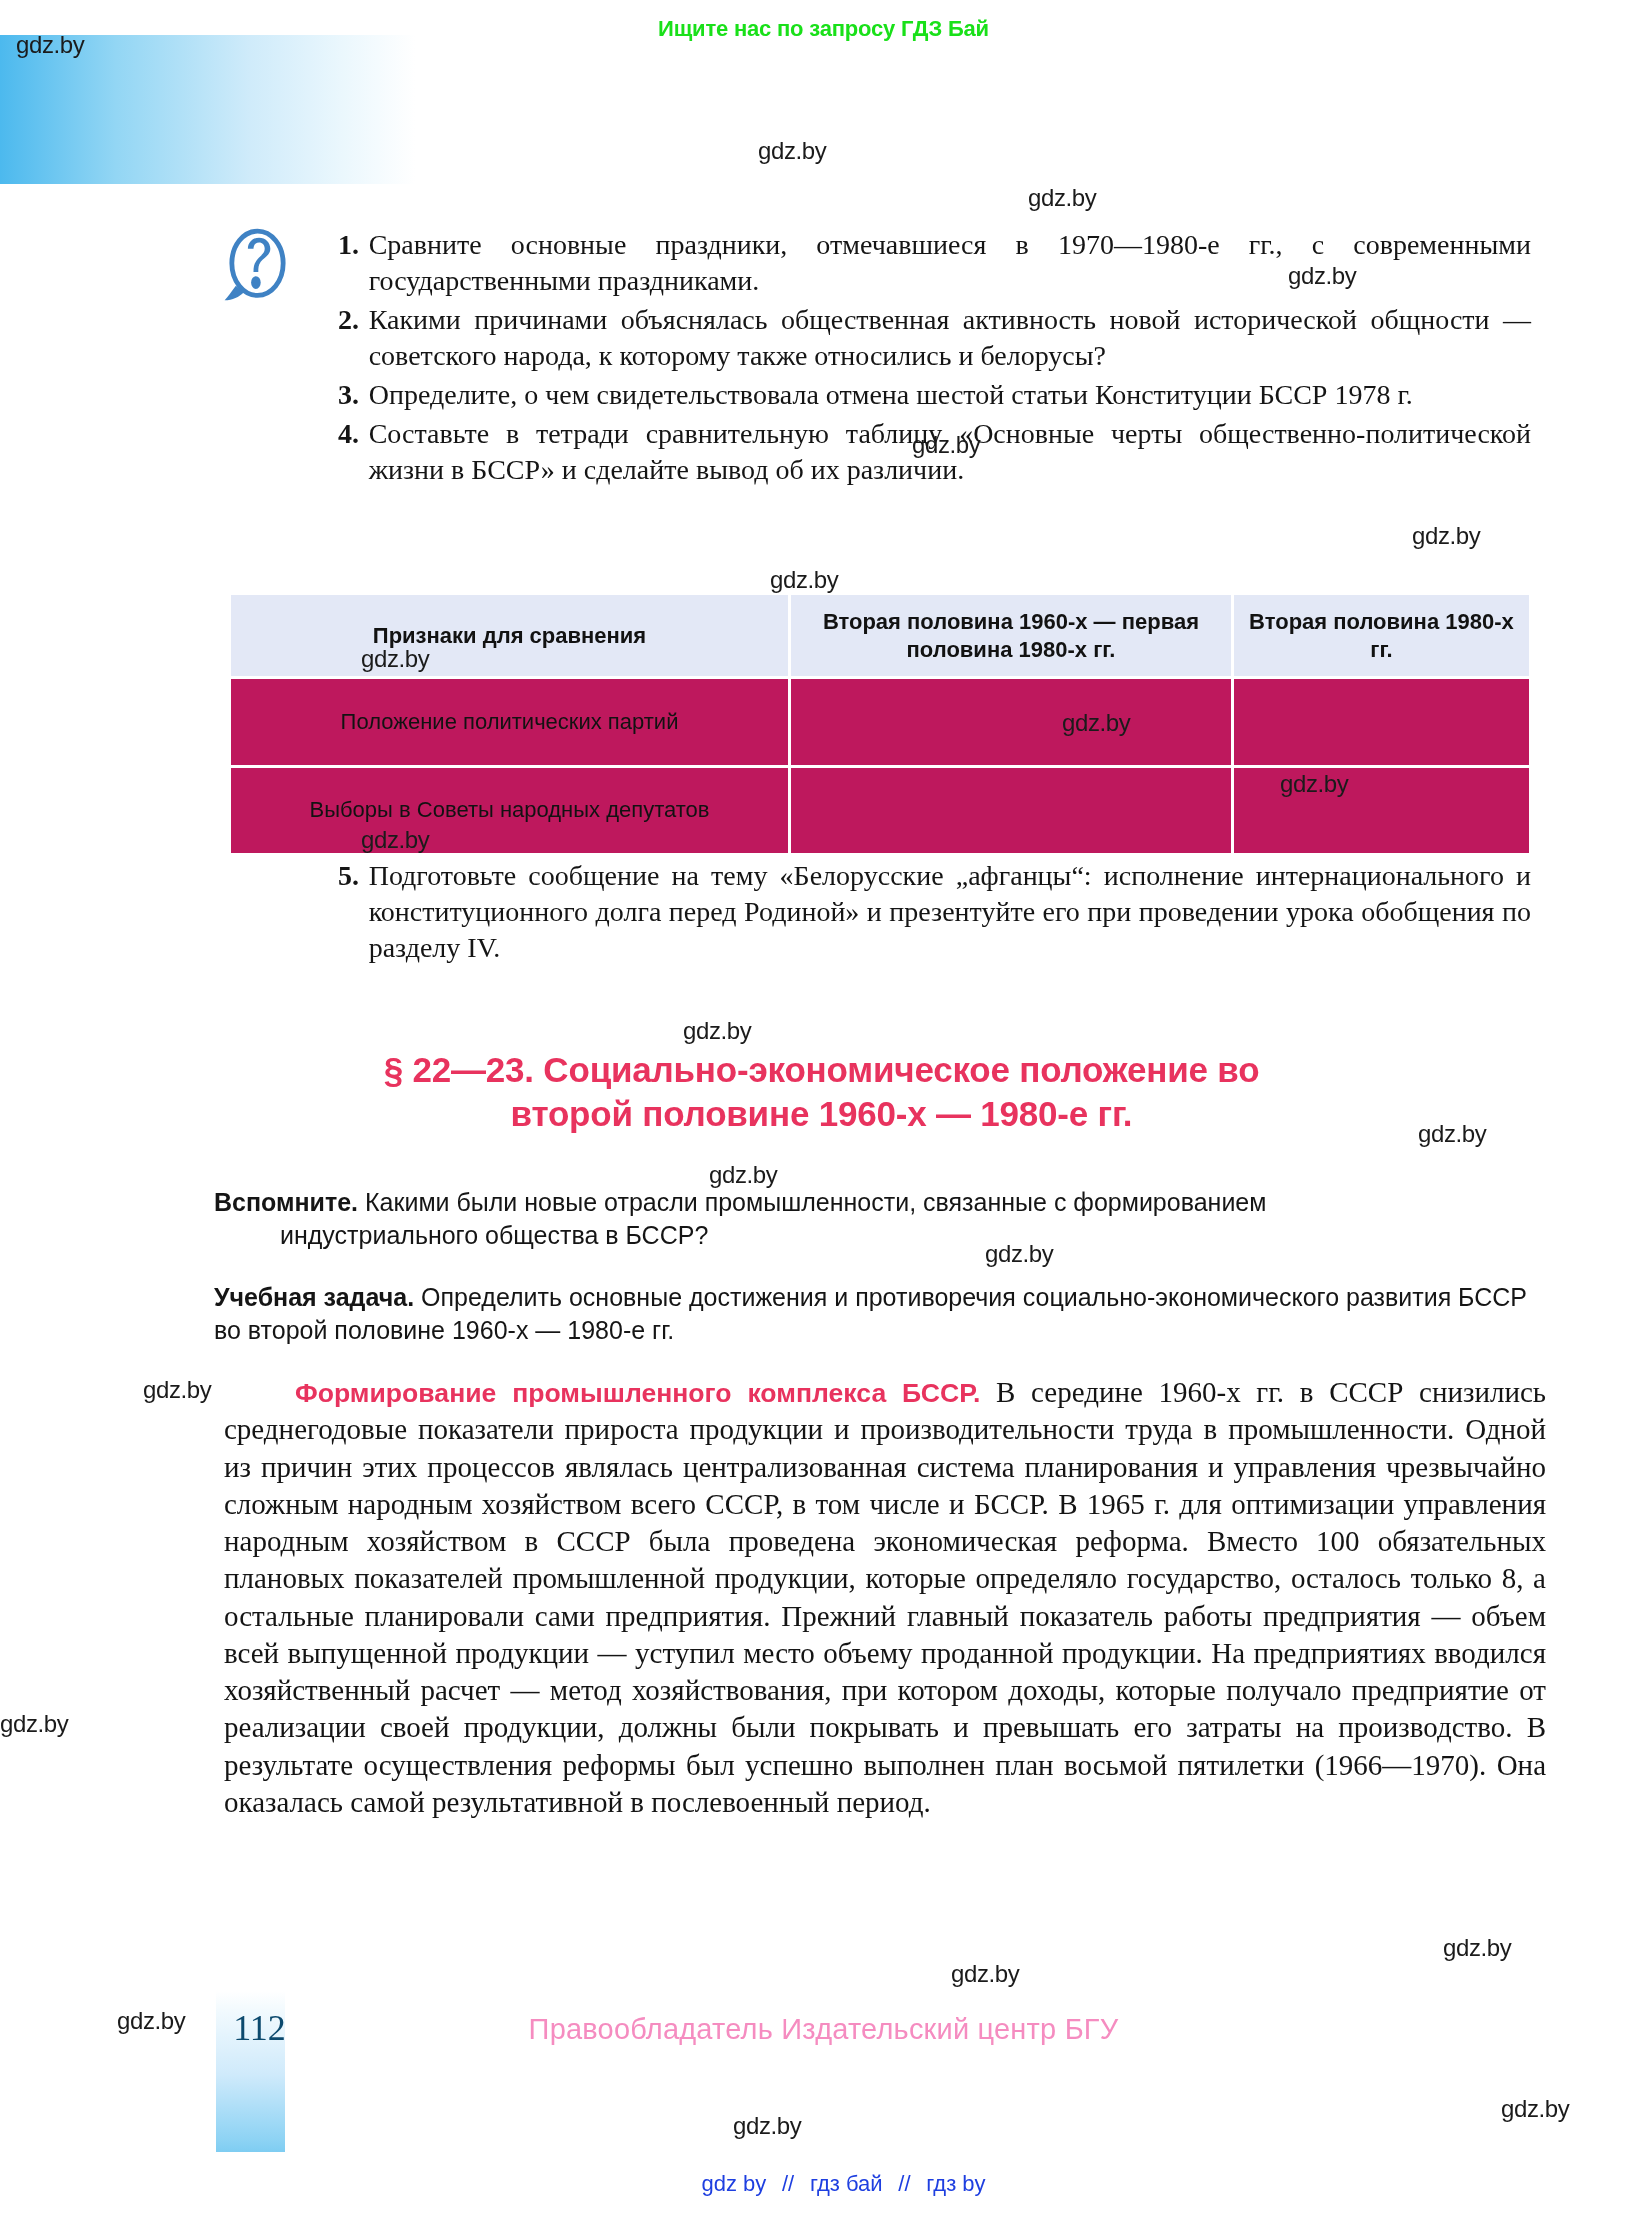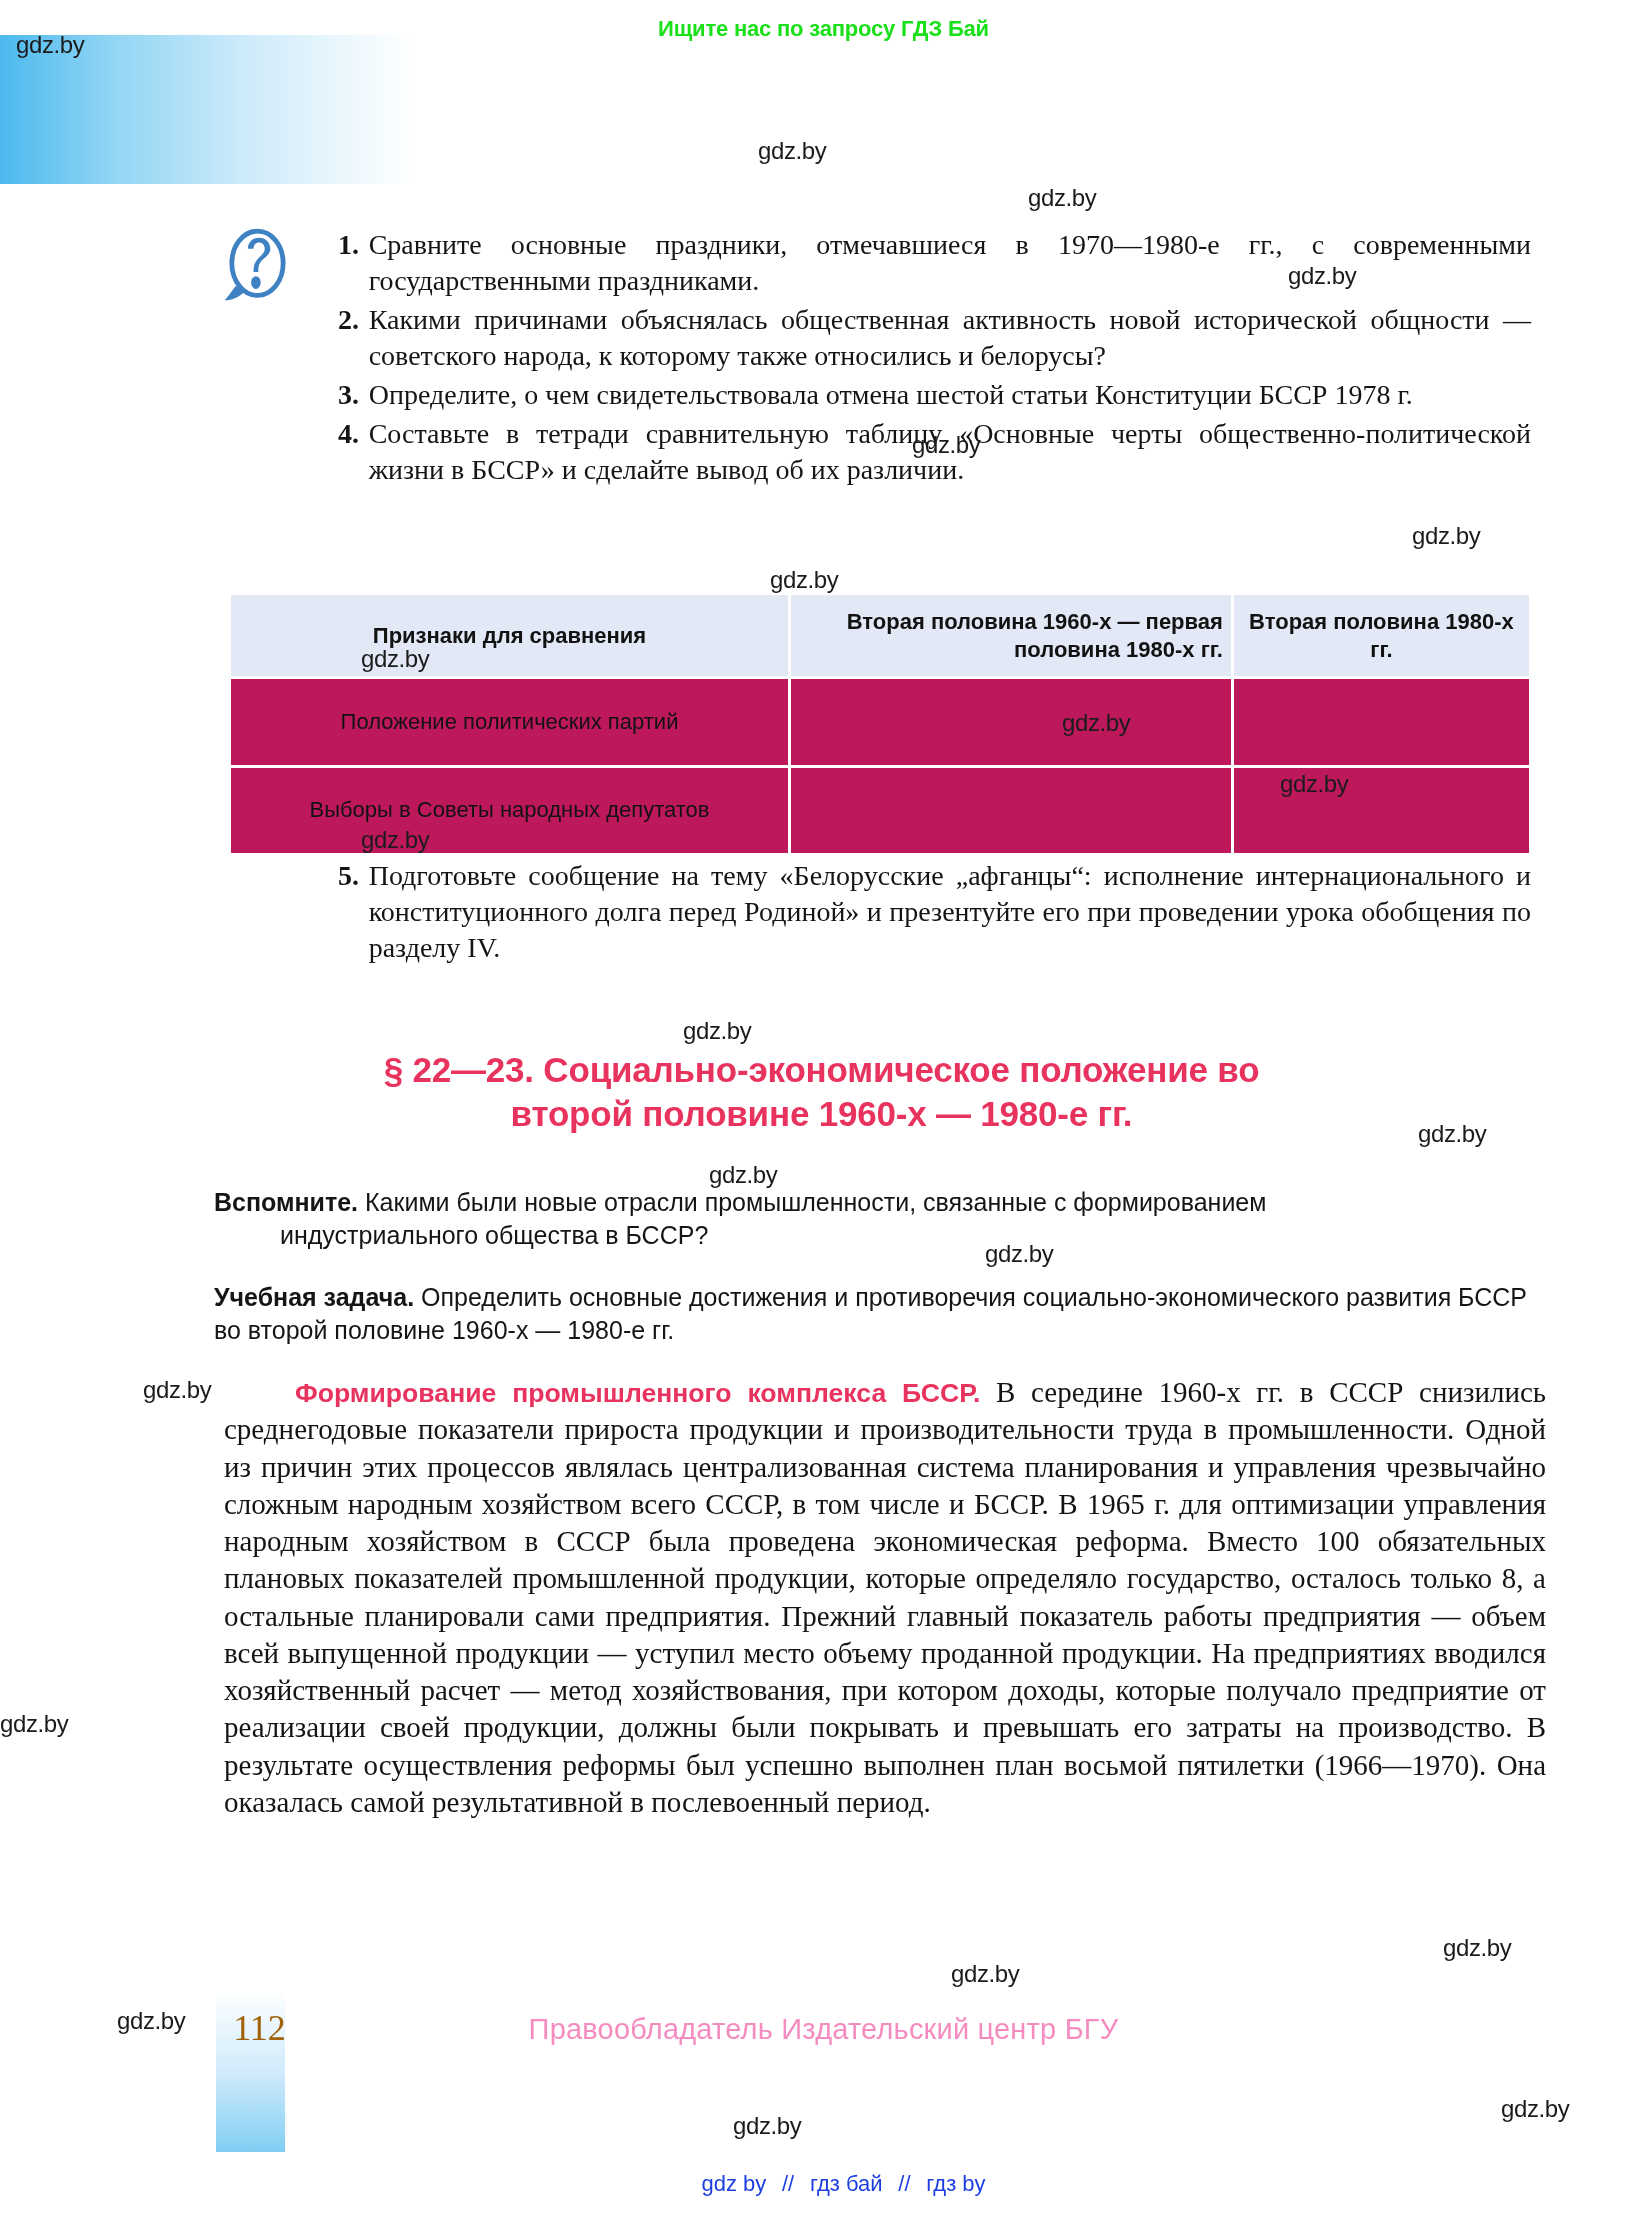--- a/index.html
+++ b/index.html
@@ -122,21 +122,21 @@
     background: #be185d;
     font-family: "Liberation Sans", sans-serif;
     font-size: 22px;
     color: #121212;
     padding: 19.3px 8px;
     text-align: center;
     vertical-align: middle;
     height: 47px;
   }
   .cmp-table .c1 { width: 564px; }
-  .cmp-table .c2 { width: 442px; text-align: right; }
+  .cmp-table .c2 { width: 442px; }
   .cmp-table .c3 { width: 289px; }
 
   
   .task5 {
     position: absolute;
     left: 322px;
     top: 858px;
     width: 1209px;
   }
 
@@ -219,21 +219,21 @@
     background: linear-gradient(to bottom, #ffffff 0%, #f2fafe 12%, #cfeafb 52%, #8ed3f4 92%, #7ecdf2 100%);
     z-index: 2;
   }
   .pagenum {
     position: absolute;
     left: 216px;
     top: 2007px;
     width: 87px;
     text-align: center;
     font-size: 36px;
-    color: #a16207;
+    color: #0c4a6e;
     z-index: 4;
   }
 
   
   .copyright {
     position: absolute;
     left: 0;
     top: 2013px;
     width: 1647px;
     text-align: center;

